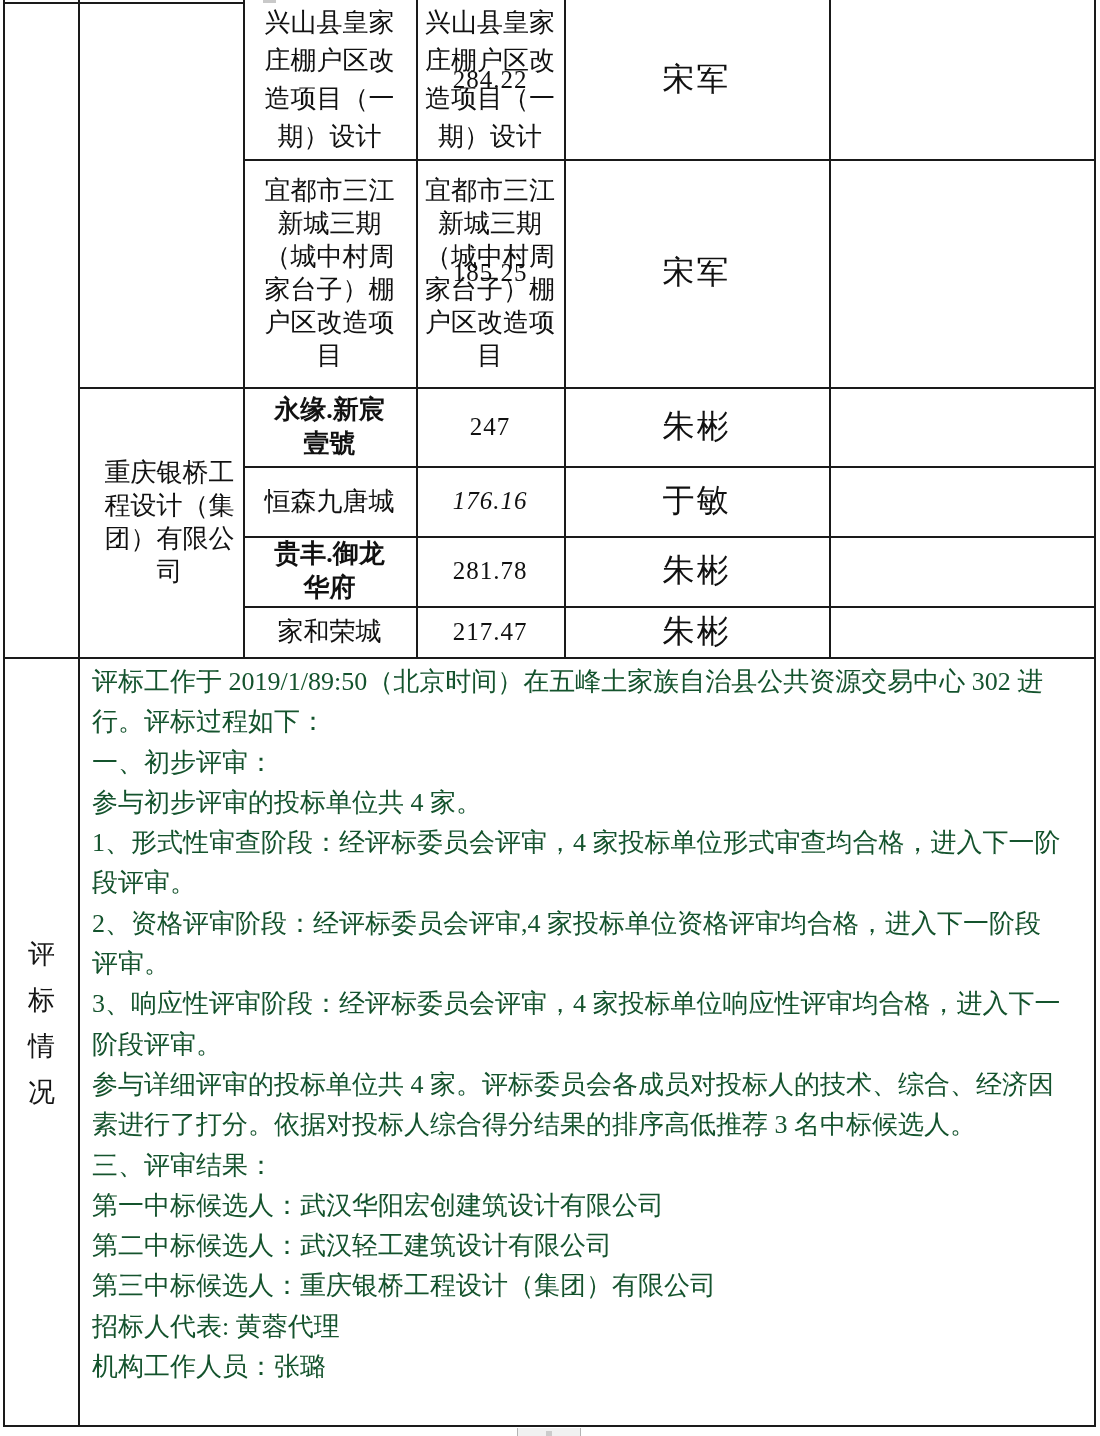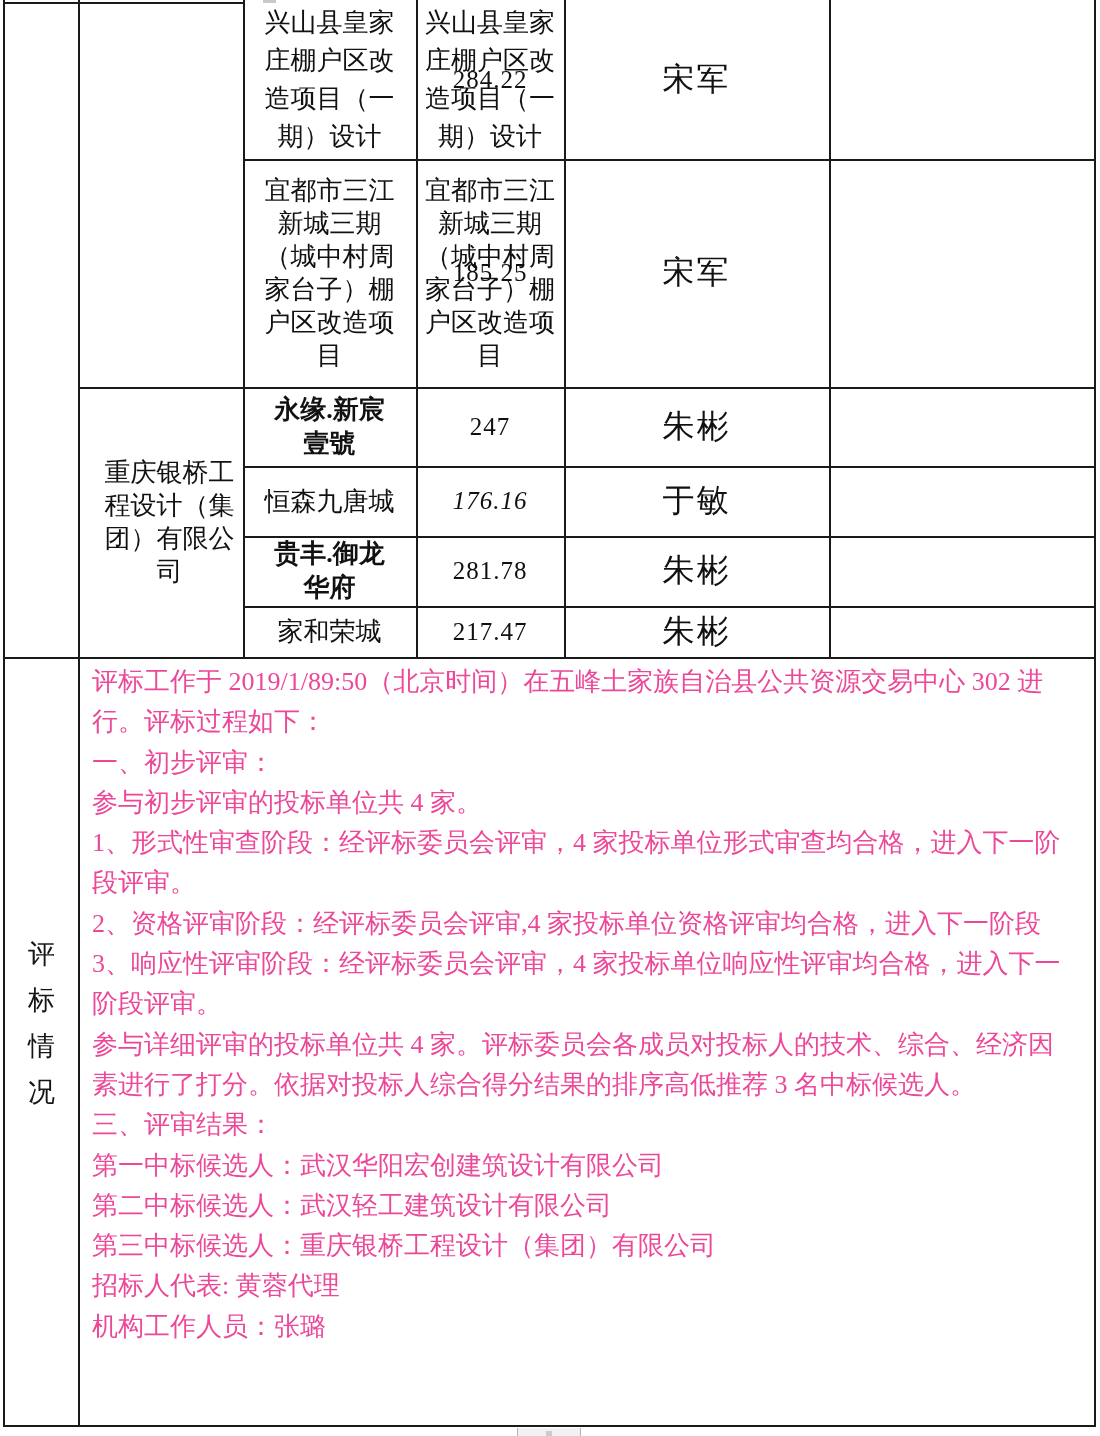--- a/index.html
+++ b/index.html
@@ -20,21 +20,21 @@
   .cell.person{font-size:32px;letter-spacing:2px;}
   .cell.company{line-height:33px;}
   .vlabel-wrap{
     position:absolute;display:flex;align-items:center;justify-content:center;
   }
   .vlabel{
     width:1.1em;font-size:27px;line-height:46px;text-align:center;
     word-break:break-all;color:#151515;
   }
   .para{
-    position:absolute;font-size:26px;color:#ec4899;overflow:hidden;
+    position:absolute;font-size:26px;color:#14532d;overflow:hidden;
   }
   .para .pline{
     height:40.3px;line-height:40.3px;white-space:pre;text-align:left;
   }
   .fragment-top{
     position:absolute;left:263px;top:0;width:13px;height:3px;background:#c9c9c9;
   }
   .fragment-btn{
     position:absolute;left:517px;top:1428px;width:62px;height:8px;
     background:#f1f1f1;border-left:1px solid #b3b3b3;border-right:1px solid #b3b3b3;
@@ -118,20 +118,21 @@
 </div>
 
 <div class="para" style="left:92px;top:662px;width:1000px;height:762px;">
   <div class="pline">评标工作于 2019/1/89:50（北京时间）在五峰土家族自治县公共资源交易中心 302 进</div>
   <div class="pline">行。评标过程如下：</div>
   <div class="pline">一、初步评审：</div>
   <div class="pline">参与初步评审的投标单位共 4 家。</div>
   <div class="pline">1、形式性审查阶段：经评标委员会评审，4 家投标单位形式审查均合格，进入下一阶</div>
   <div class="pline">段评审。</div>
   <div class="pline">2、资格评审阶段：经评标委员会评审,4 家投标单位资格评审均合格，进入下一阶段</div>
+  <div class="pline">评审。</div>
   <div class="pline">3、响应性评审阶段：经评标委员会评审，4 家投标单位响应性评审均合格，进入下一</div>
   <div class="pline">阶段评审。</div>
   <div class="pline">参与详细评审的投标单位共 4 家。评标委员会各成员对投标人的技术、综合、经济因</div>
   <div class="pline">素进行了打分。依据对投标人综合得分结果的排序高低推荐 3 名中标候选人。</div>
   <div class="pline">三、评审结果：</div>
   <div class="pline">第一中标候选人：武汉华阳宏创建筑设计有限公司</div>
   <div class="pline">第二中标候选人：武汉轻工建筑设计有限公司</div>
   <div class="pline">第三中标候选人：重庆银桥工程设计（集团）有限公司</div>
   <div class="pline">招标人代表: 黄蓉代理</div>
   <div class="pline">机构工作人员：张璐</div>

